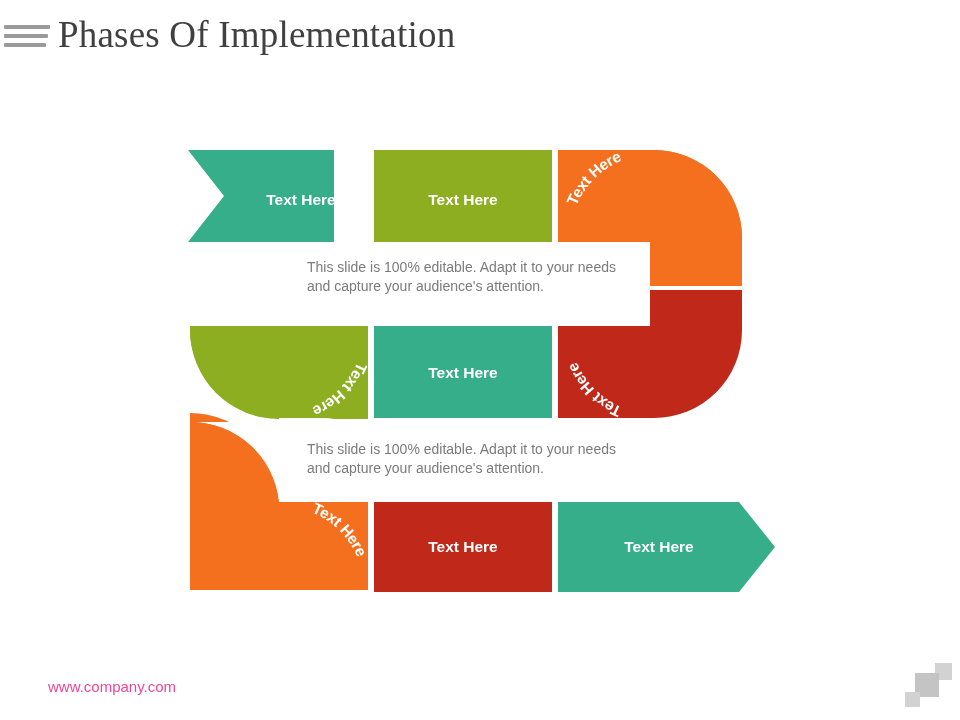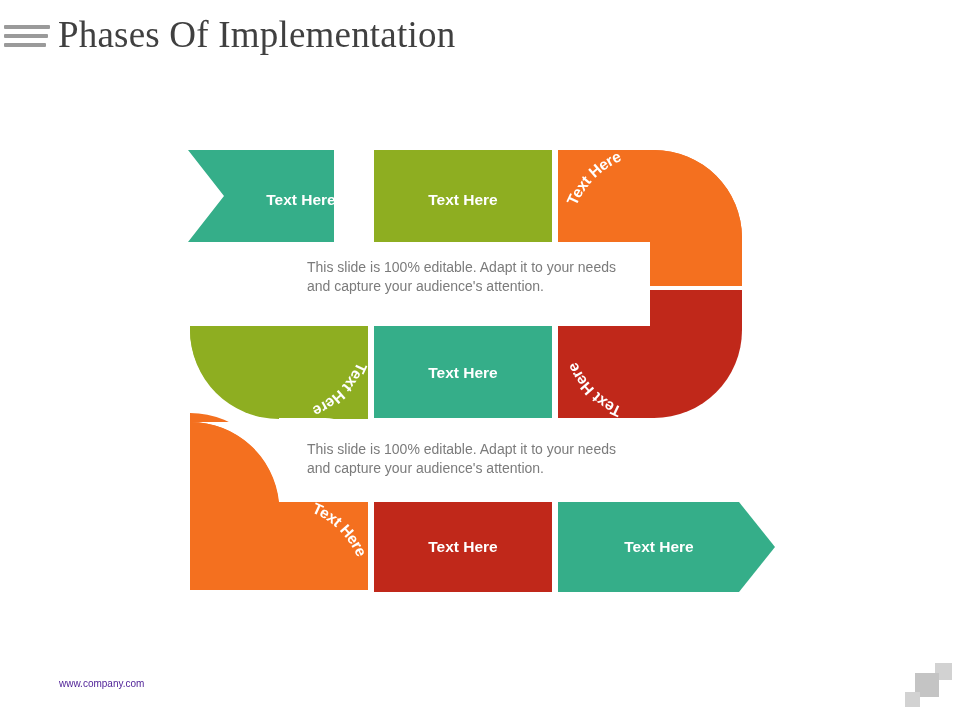--- a/index.html
+++ b/index.html
@@ -46,22 +46,22 @@
     font-size:14px;
     line-height:19px;
     color:#7b7b7b;
     width:330px;
   }
   .caption-1{left:307px;top:258px;}
   .caption-2{left:307px;top:440px;}
 
   
   .footer-url{
-    position:absolute;left:59px;top:678px;
-    font-size:10px;color:#4c1d95;
+    position:absolute;left:48px;top:678px;
+    font-size:15px;color:#ec4899;
   }
   .corner-deco{position:absolute;left:905px;top:663px;width:48px;height:48px;}
   .corner-deco span{position:absolute;display:block;background:#c9c9c9;}
   .corner-deco .sq-big{left:10px;top:10px;width:24px;height:24px;background:#c4c4c4;}
   .corner-deco .sq-tr{left:30px;top:0px;width:17px;height:17px;background:#d2d2d2;}
   .corner-deco .sq-bl{left:0px;top:29px;width:15px;height:15px;background:#d2d2d2;}
 </style>
 </head>
 <body>
 

